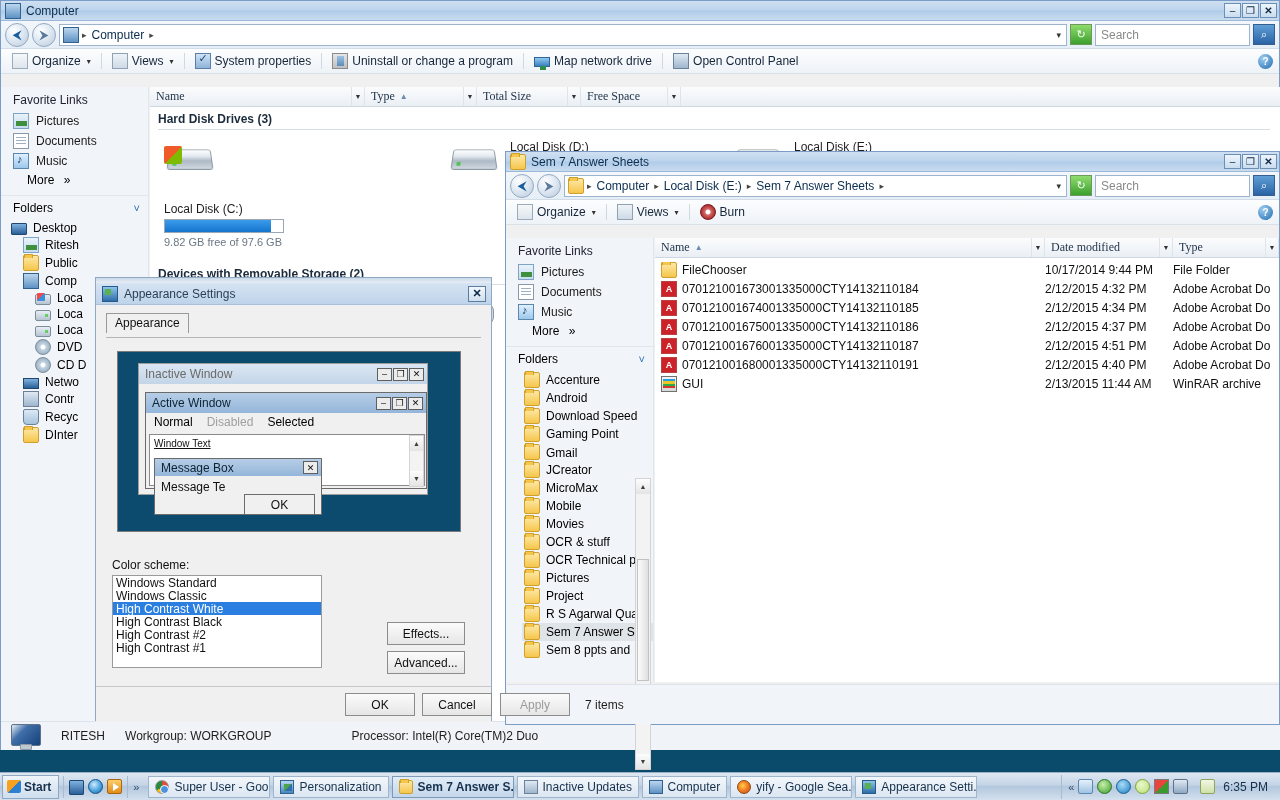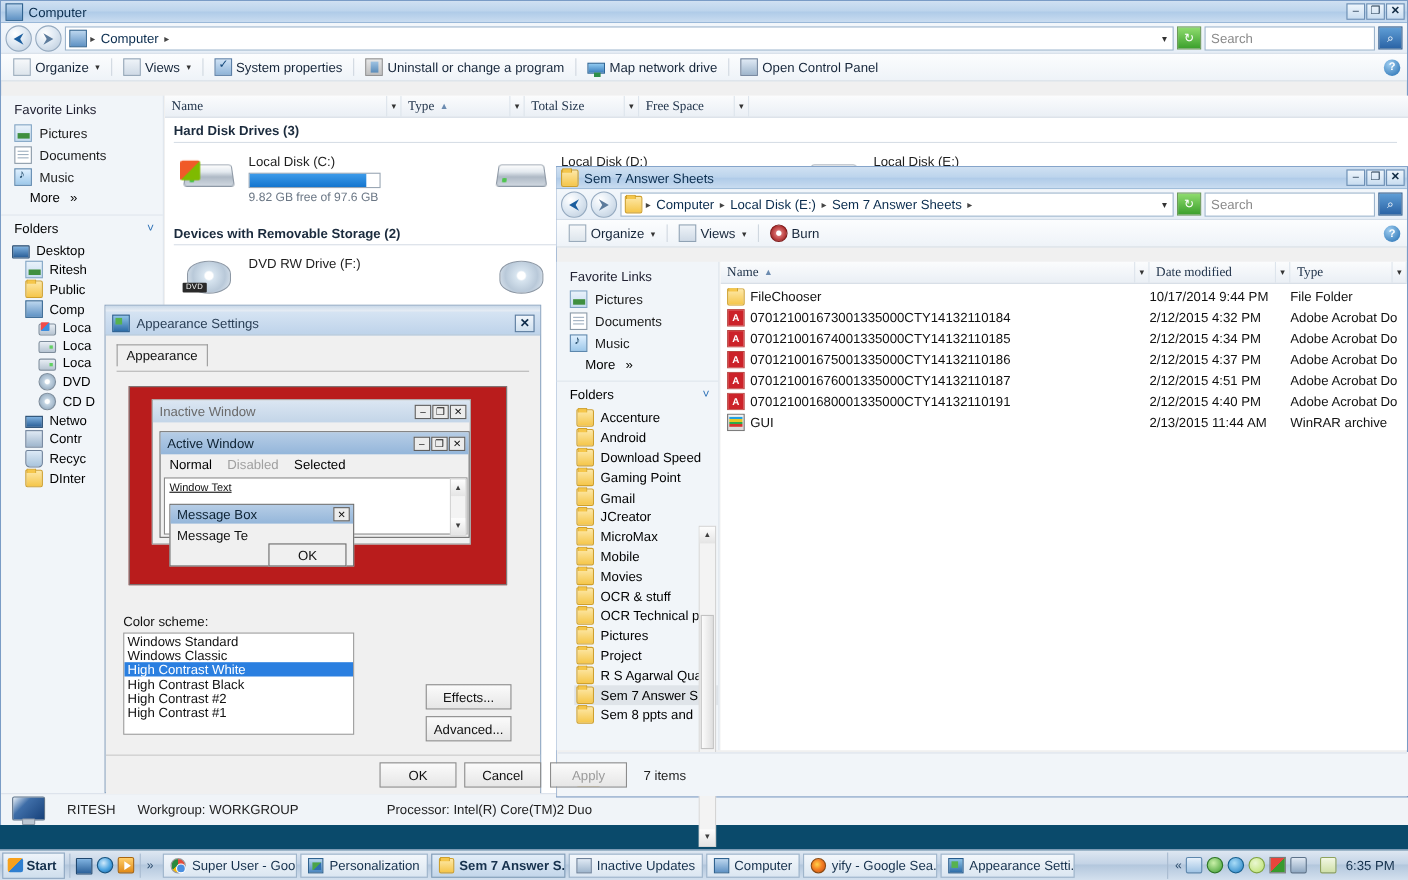--- a/index.html
+++ b/index.html
@@ -177,21 +177,21 @@
   #appearance-dialog { position:absolute; background:#f0f0f0; border:1px solid #8fa8c4; }
   .ap-title { height:22px; display:flex; align-items:center; padding-left:6px;
               background:linear-gradient(to bottom,#d6e4f3,#bed3ea); color:#2a3f56; font-size:12px;
               border-bottom:1px solid #a8c0d8; }
   .ap-close { margin-left:auto; margin-right:5px; width:18px; height:16px; border:1px solid #5d7d9f;
               background:linear-gradient(to bottom,#f2f7fc,#cfe0ef); display:flex; align-items:center;
               justify-content:center; font-weight:bold; font-size:11px; color:#0e2c4a; }
   .ap-tabstrip { height:20px; display:flex; align-items:flex-end; padding-left:10px; margin-top:8px; }
   .ap-tab { border:1px solid #9a9a9a; border-bottom:none; background:#f0f0f0; padding:2px 8px 3px;
             font-size:12px; color:#111; position:relative; z-index:2; }
-  .preview-frame { position:absolute; background:#b91c1c; border:1px solid #7b7b7b; }
+  .preview-frame { position:absolute; background:#0c4a6e; border:1px solid #7b7b7b; }
   .pv-inactive { position:absolute; background:#f0f0f0; border:1px solid #9d9d9d; }
   .pv-inactive-tb { height:20px; display:flex; align-items:center; padding-left:6px; font-size:12px; color:#6a6a6a;
                     background:linear-gradient(to bottom,#dbe6f2,#c3d5e8); }
   .pv-active { position:absolute; background:#f0f0f0; border:1px solid #6b6b6b; }
   .pv-active-tb { height:20px; display:flex; align-items:center; padding-left:6px; font-size:12px; color:#0d2233;
                   background:linear-gradient(to bottom,#b6cde6,#94b6da); }
   .pv-wbtns { margin-left:auto; display:flex; gap:1px; padding-right:3px; }
   .pv-wbtn { width:15px; height:13px; border:1px solid #5f5f5f; background:#ececec;
              display:flex; align-items:center; justify-content:center; font-size:9px; color:#111; }
   .pv-menu { height:18px; display:flex; align-items:center; gap:14px; padding-left:8px; font-size:12px; }
@@ -416,21 +416,21 @@
           </div>
           <div class="col" style="width: 100px;">
             <span>Free Space</span>
             <span class="dd">▼</span>
           </div>
         </div>
       <div id="computer-groups">
           <div class="group-hdr">Hard Disk Drives (3)</div>
           <div class="group-rule"></div>
           <div style="display: flex; gap: 62px; padding: 0px 0px 14px 14px;">
-            <div class="drive-tile" style="width: 222px;">
+            <div class="drive-tile" style="width: 222px; flex-direction: column;">
               <div class="drive-img">
                 <div class="hdd"></div>
                 <div class="winlogo"></div>
               </div>
               <div style="padding-top:2px">
                 <div class="drive-name">Local Disk (C:)</div>
                 <div class="bar-outer">
                   <div class="bar-inner" style="width:90%"></div>
                 </div>
                 <div class="drive-sub">9.82 GB free of 97.6 GB</div>

